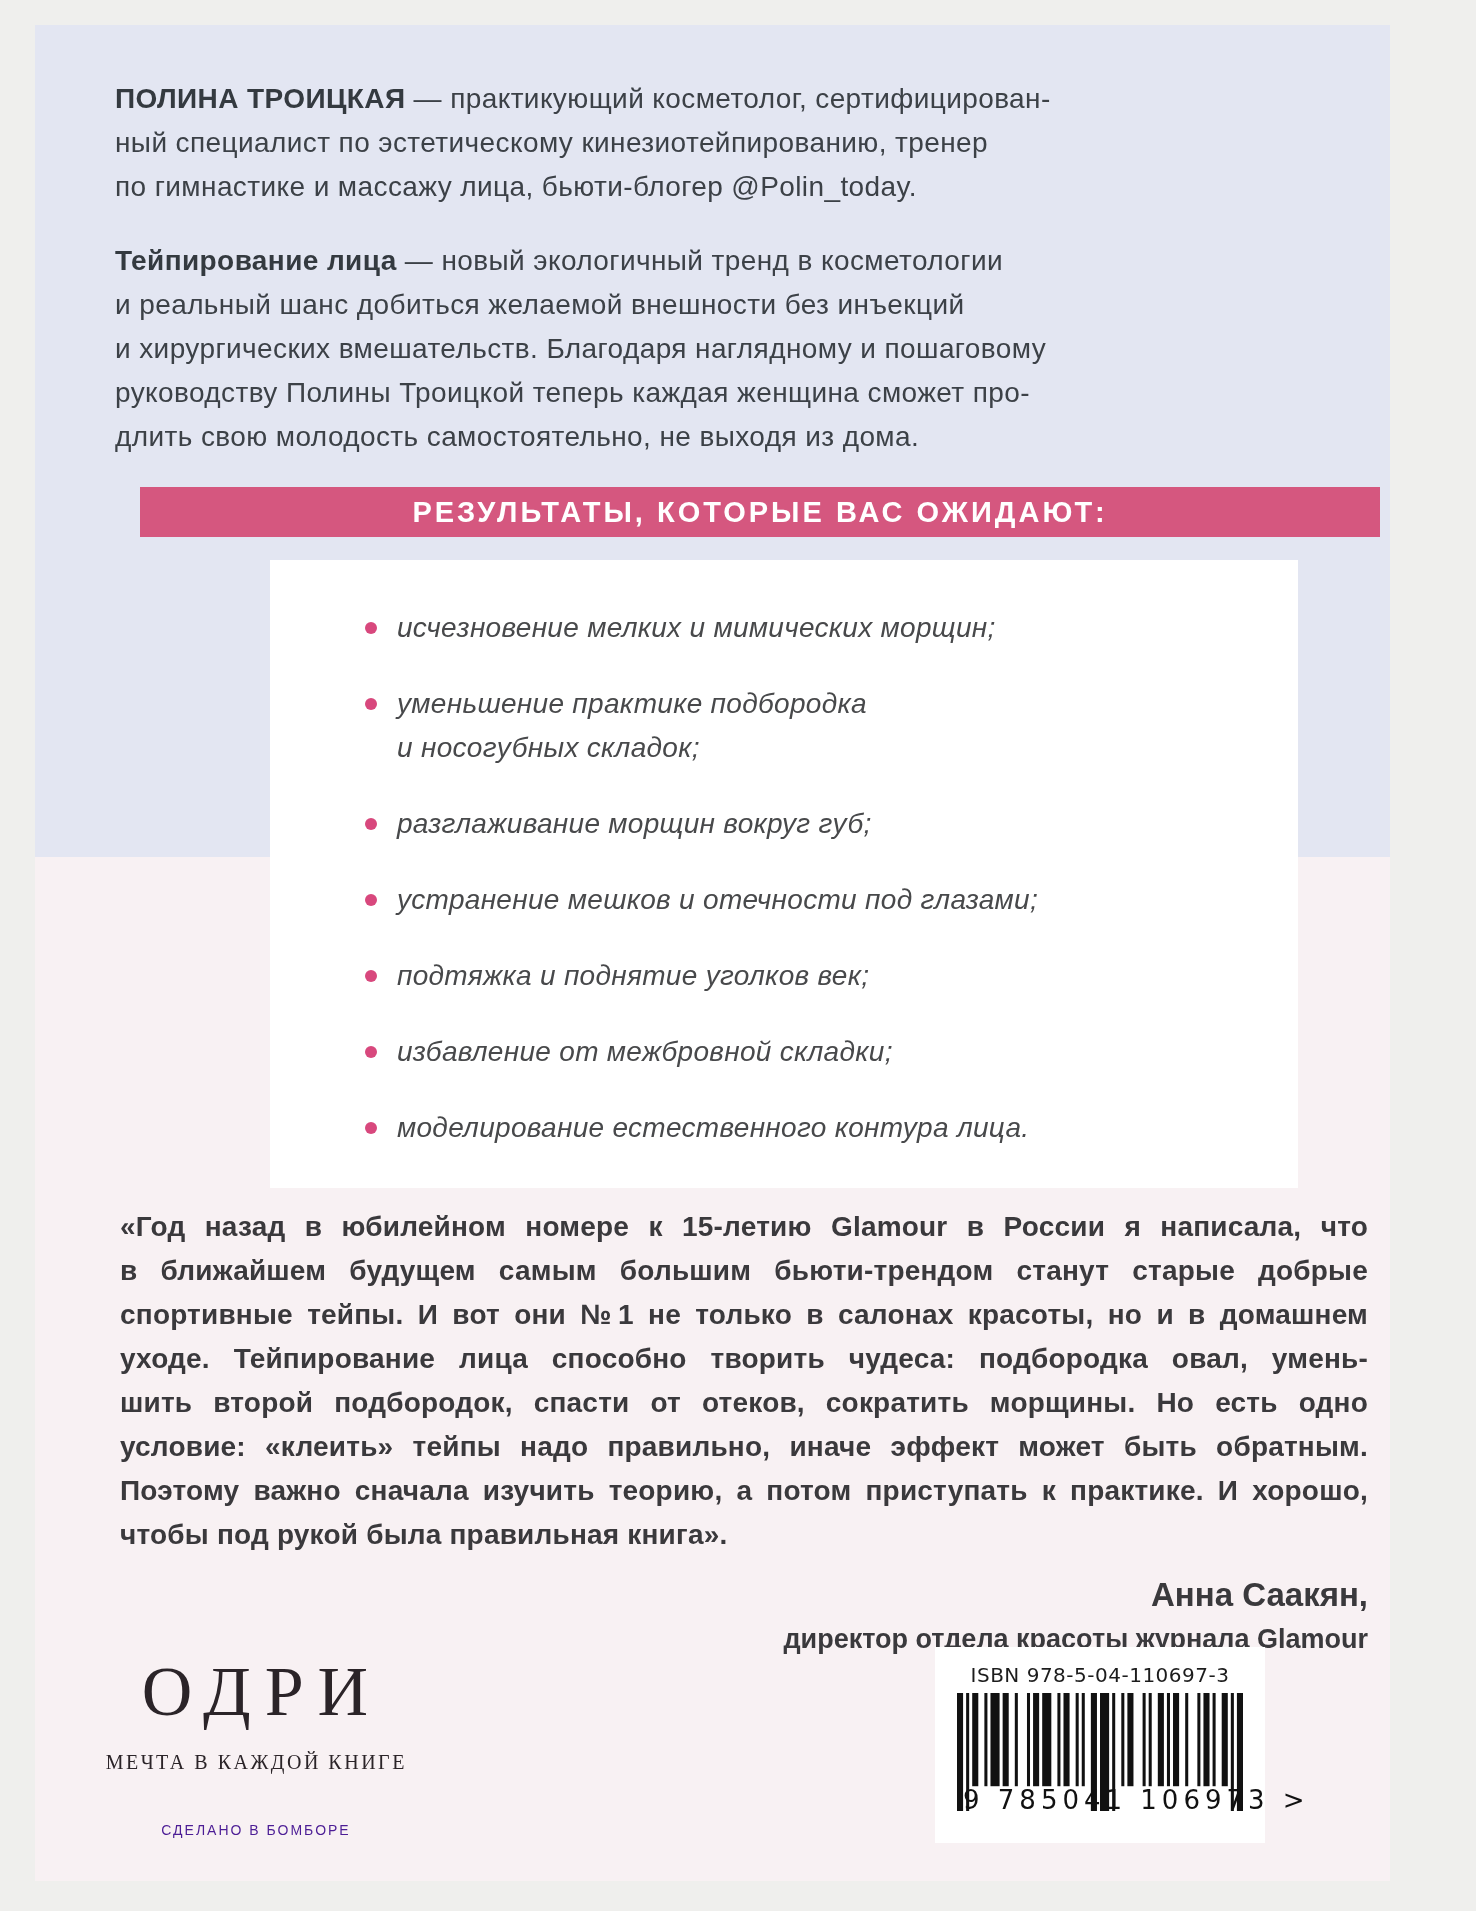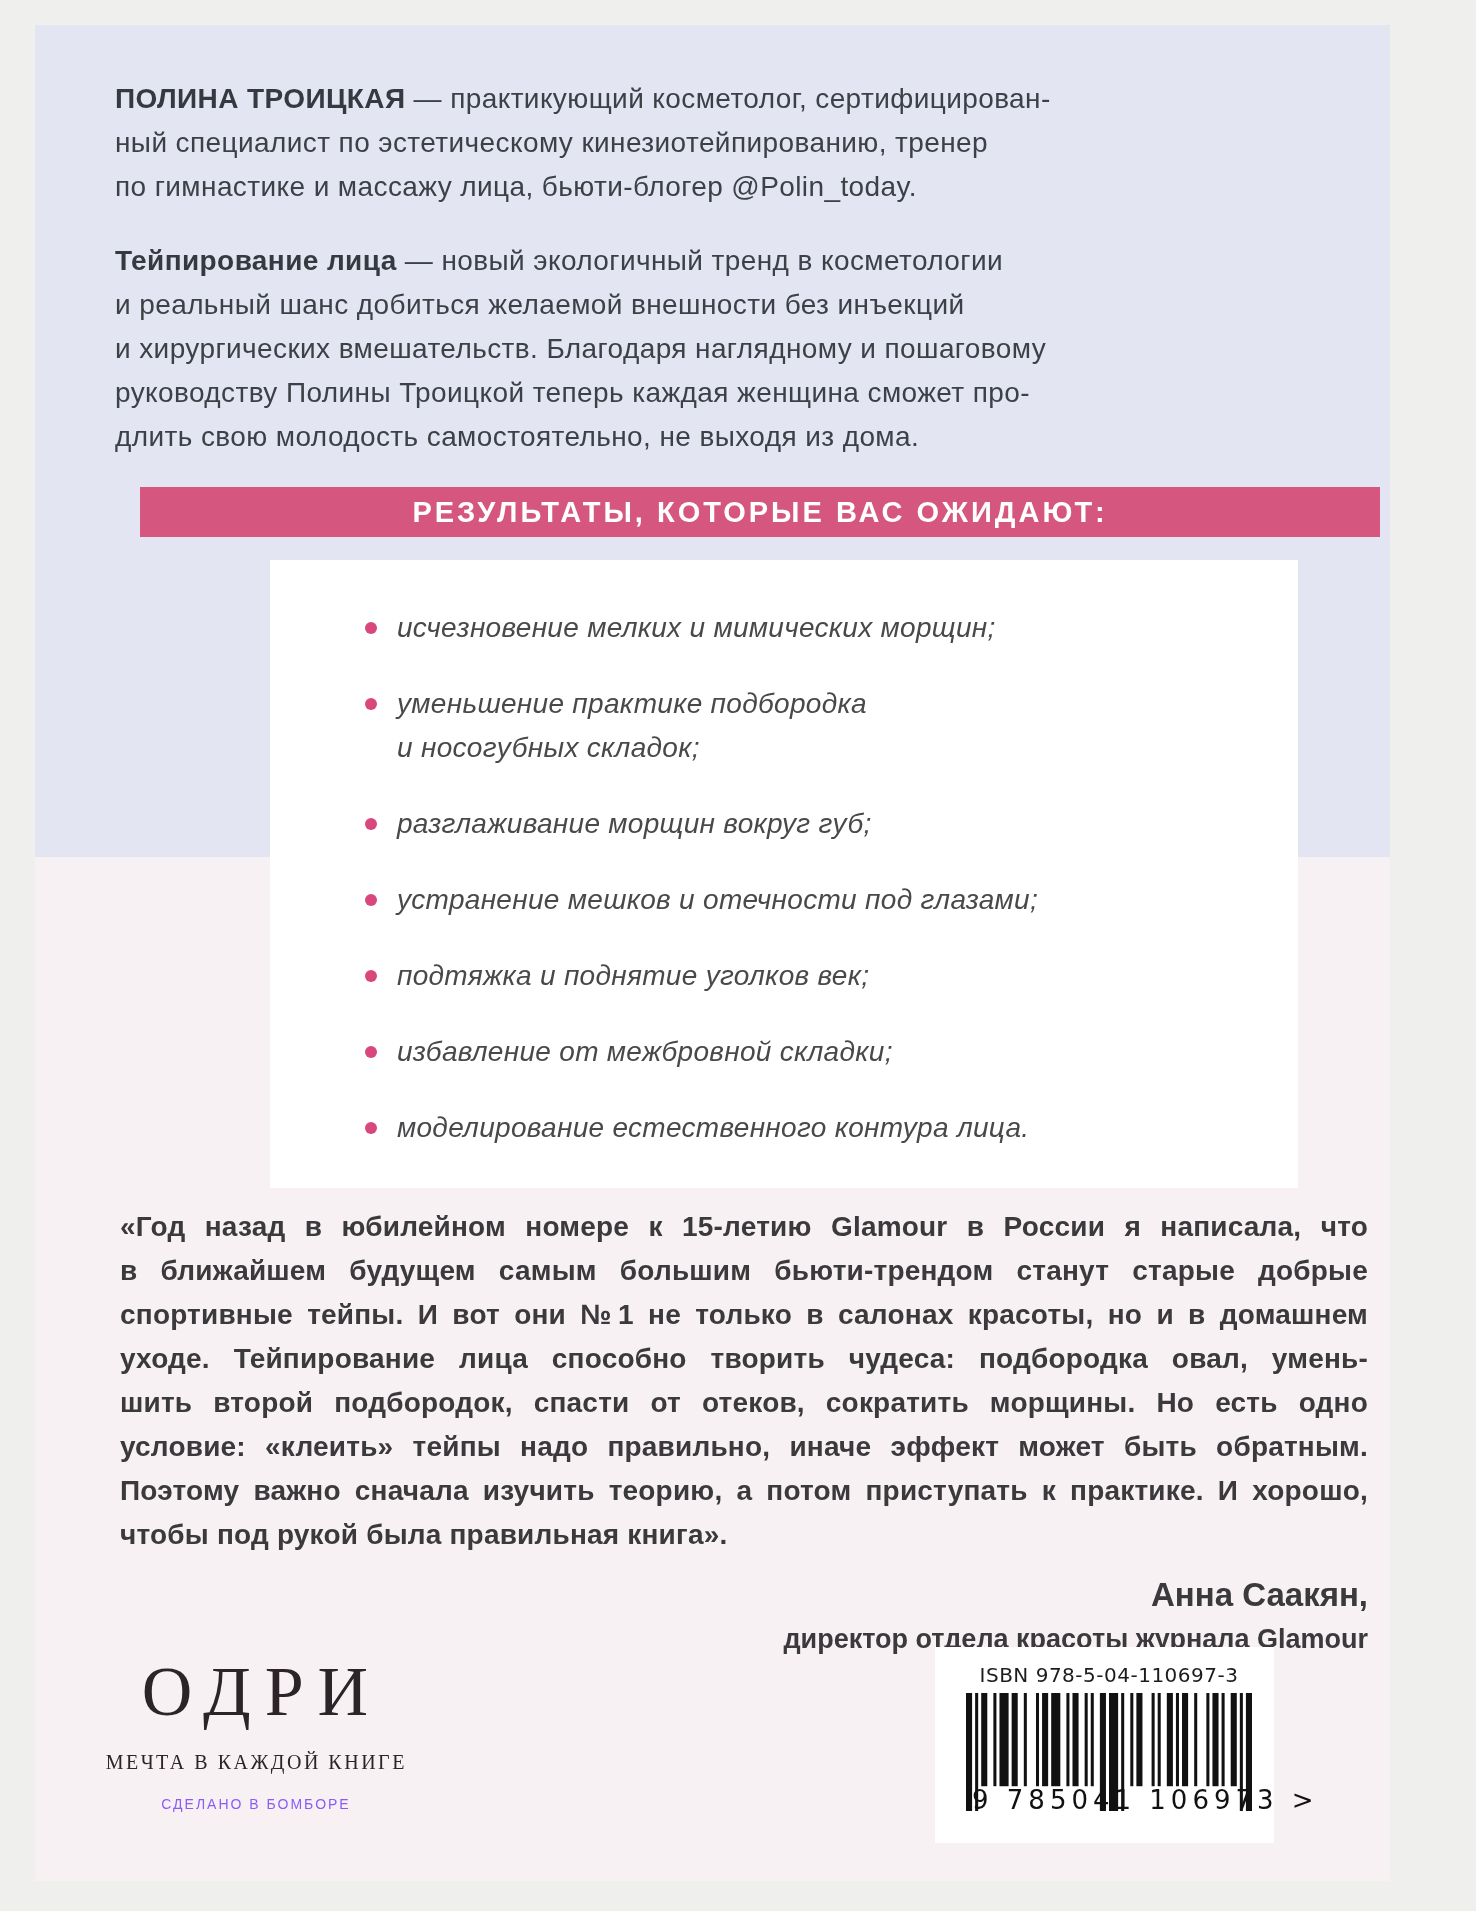--- a/index.html
+++ b/index.html
@@ -79,26 +79,26 @@
     font-size:70px;line-height:74px;letter-spacing:14px;text-indent:14px;
     font-weight:400;
   }
   .pub-tagline{
     font-family:"Liberation Serif", serif;
     font-size:20px;line-height:26px;letter-spacing:2.5px;text-indent:2.5px;
     margin-top:20px;
   }
   .pub-madeby{
     font-size:14px;line-height:18px;letter-spacing:2px;text-indent:2px;
-    margin-top:20px;color:#8b5cf6;
+    margin-top:46px;color:#4c1d95;
   }
   
   .barcode-card{
     position:absolute;left:900px;top:1622px;width:330px;height:196px;
-    background:#ffffff;z-index:3;padding-left:9px;
+    background:#ffffff;z-index:3;
   }
   .isbn{
     margin-top:16px;text-align:center;
     font-family:"DejaVu Sans", sans-serif;
     font-size:20px;letter-spacing:.5px;color:#1c1c1c;
   }
   .bars{
     position:relative;margin:6px 22px 0 22px;height:118px;
   }
   .bars svg{position:absolute;left:0;top:0;width:100%;height:100%;}

